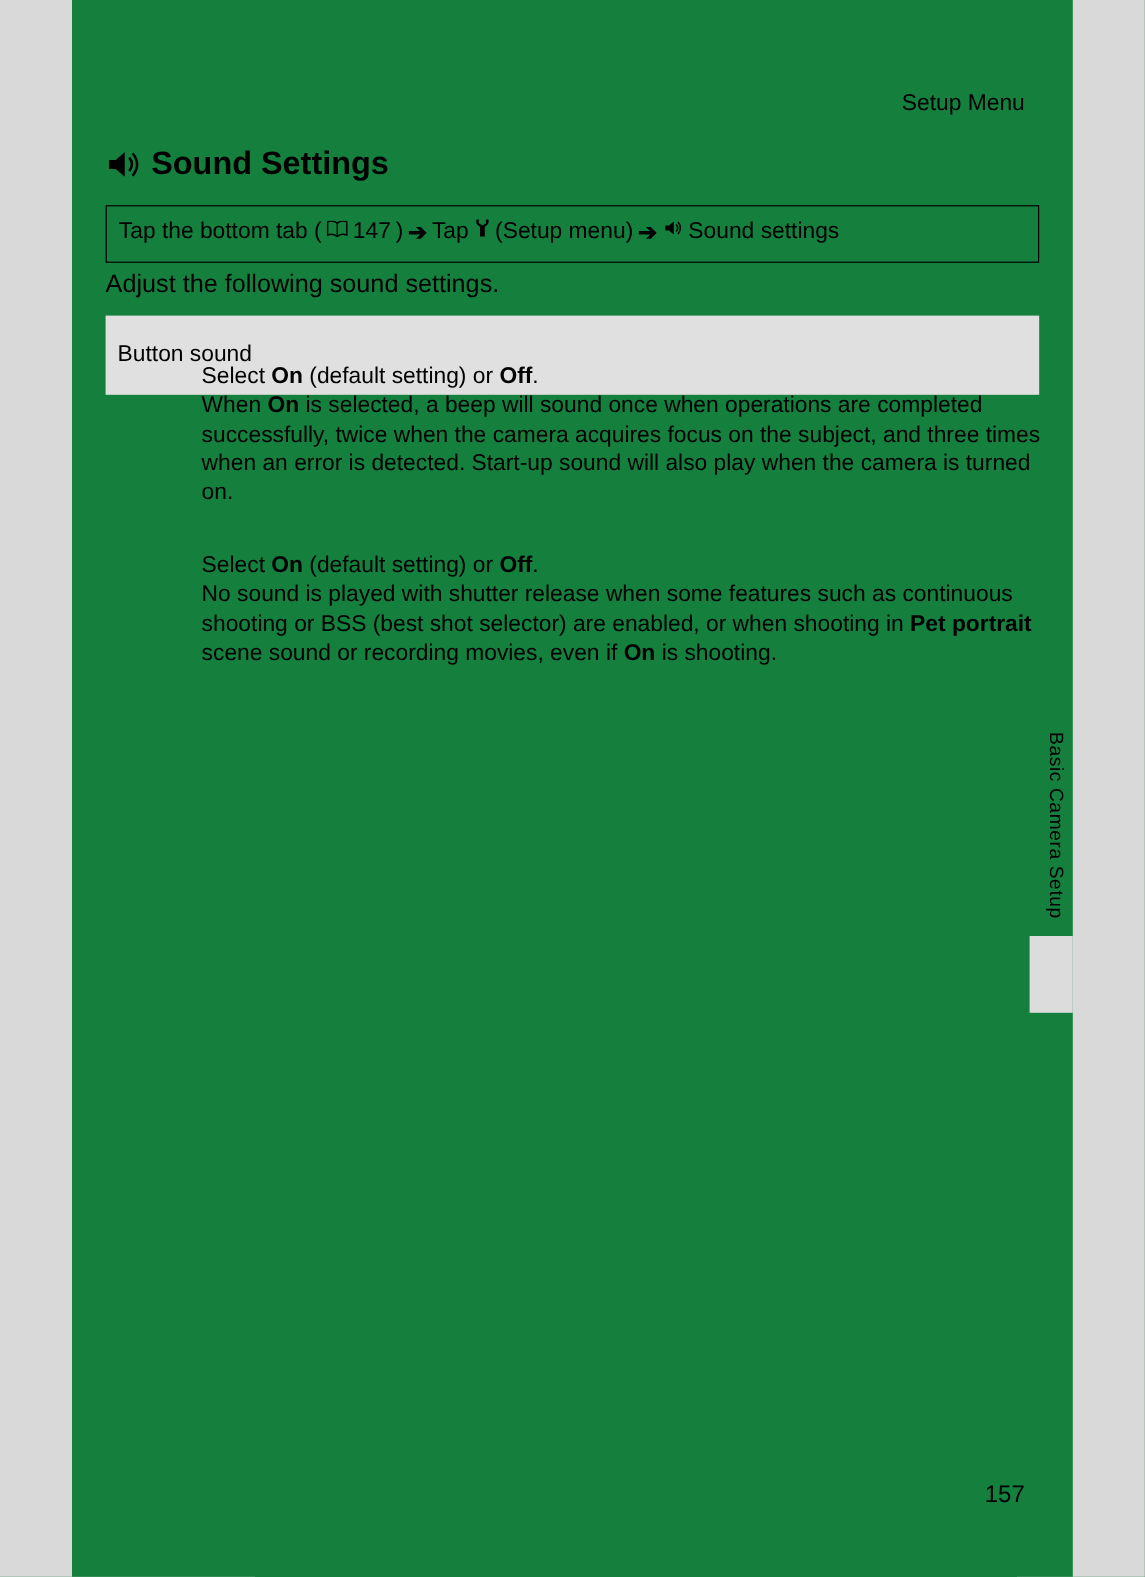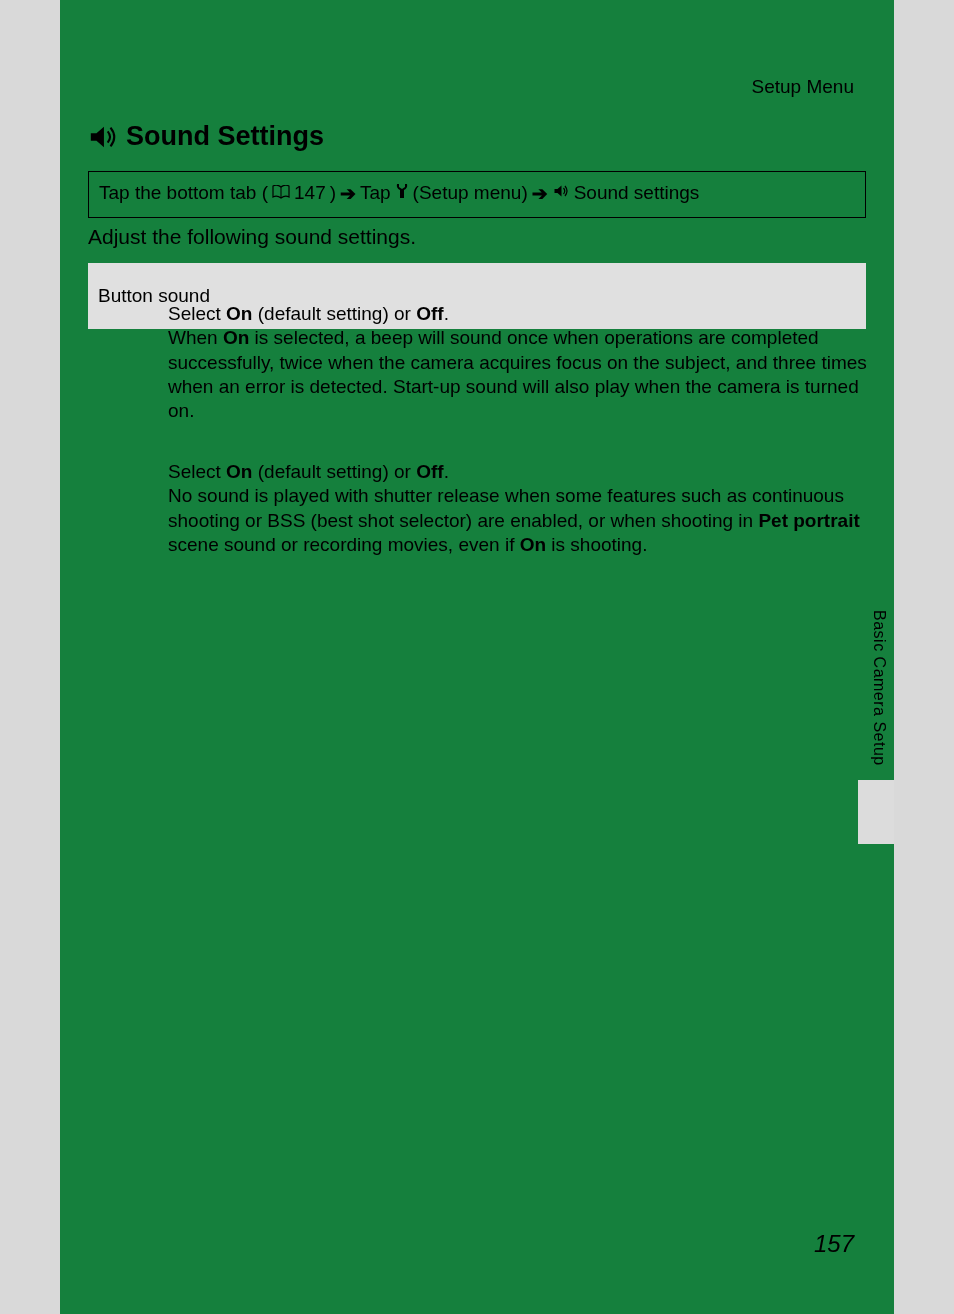--- a/index.html
+++ b/index.html
@@ -101,22 +101,21 @@
     top: 610px;
     writing-mode: vertical-rl;
     font-size: 16px;
     color: #000;
     letter-spacing: 0.5px;
   }
   .page-num {
     position: absolute;
     right: 40px;
     bottom: 56px;
-    font-size: 24px;
-    font-style: italic;
+    font-size: 20px;
     color: #000;
   }
   .inline-icon { display:inline-block; vertical-align: -3px; }
   .arrow { font-weight: 700; }
 </style>
 </head>
 <body>
 
 <div class="page">
 

